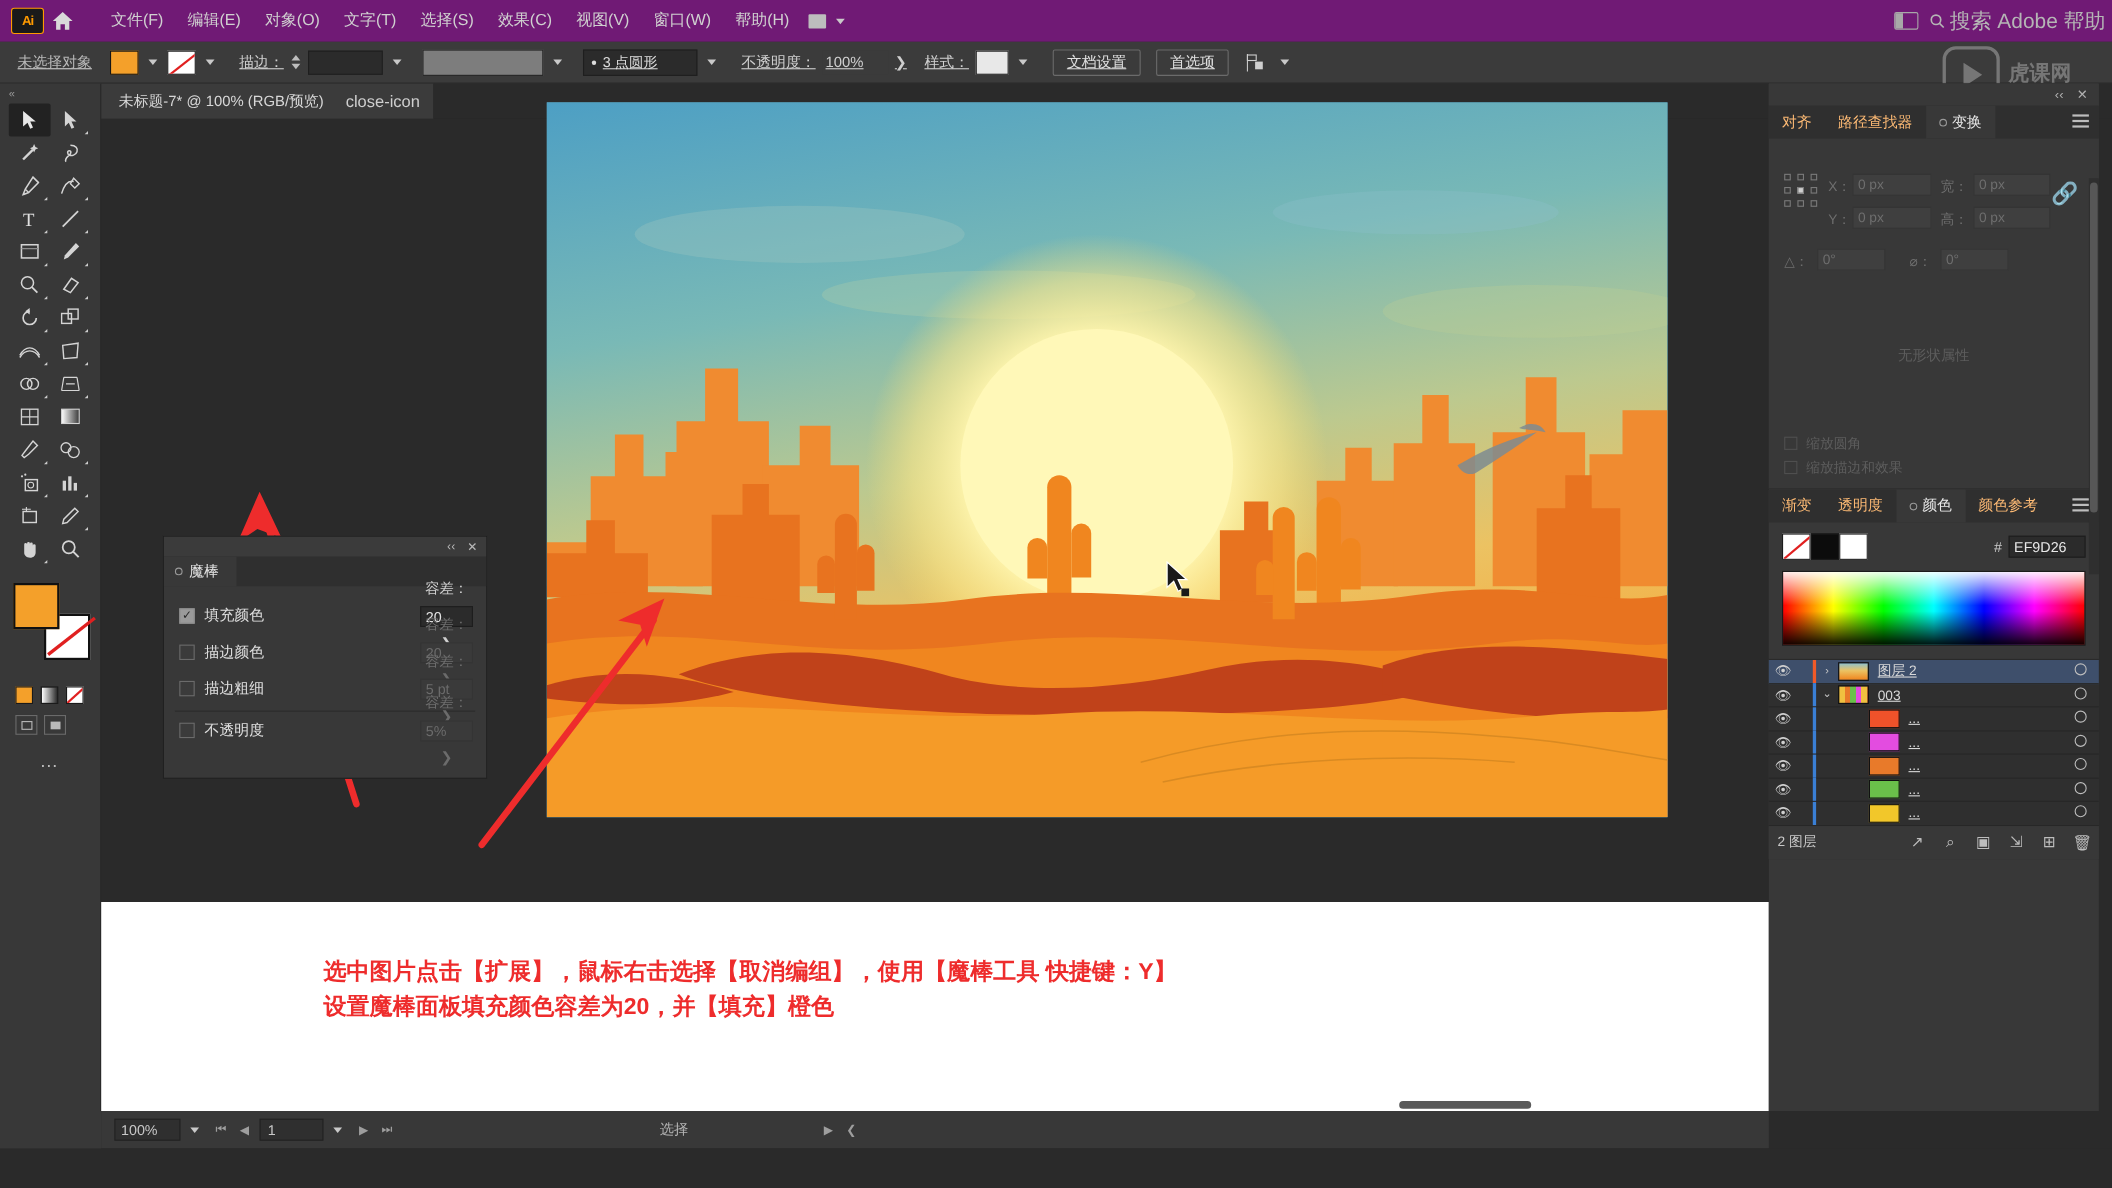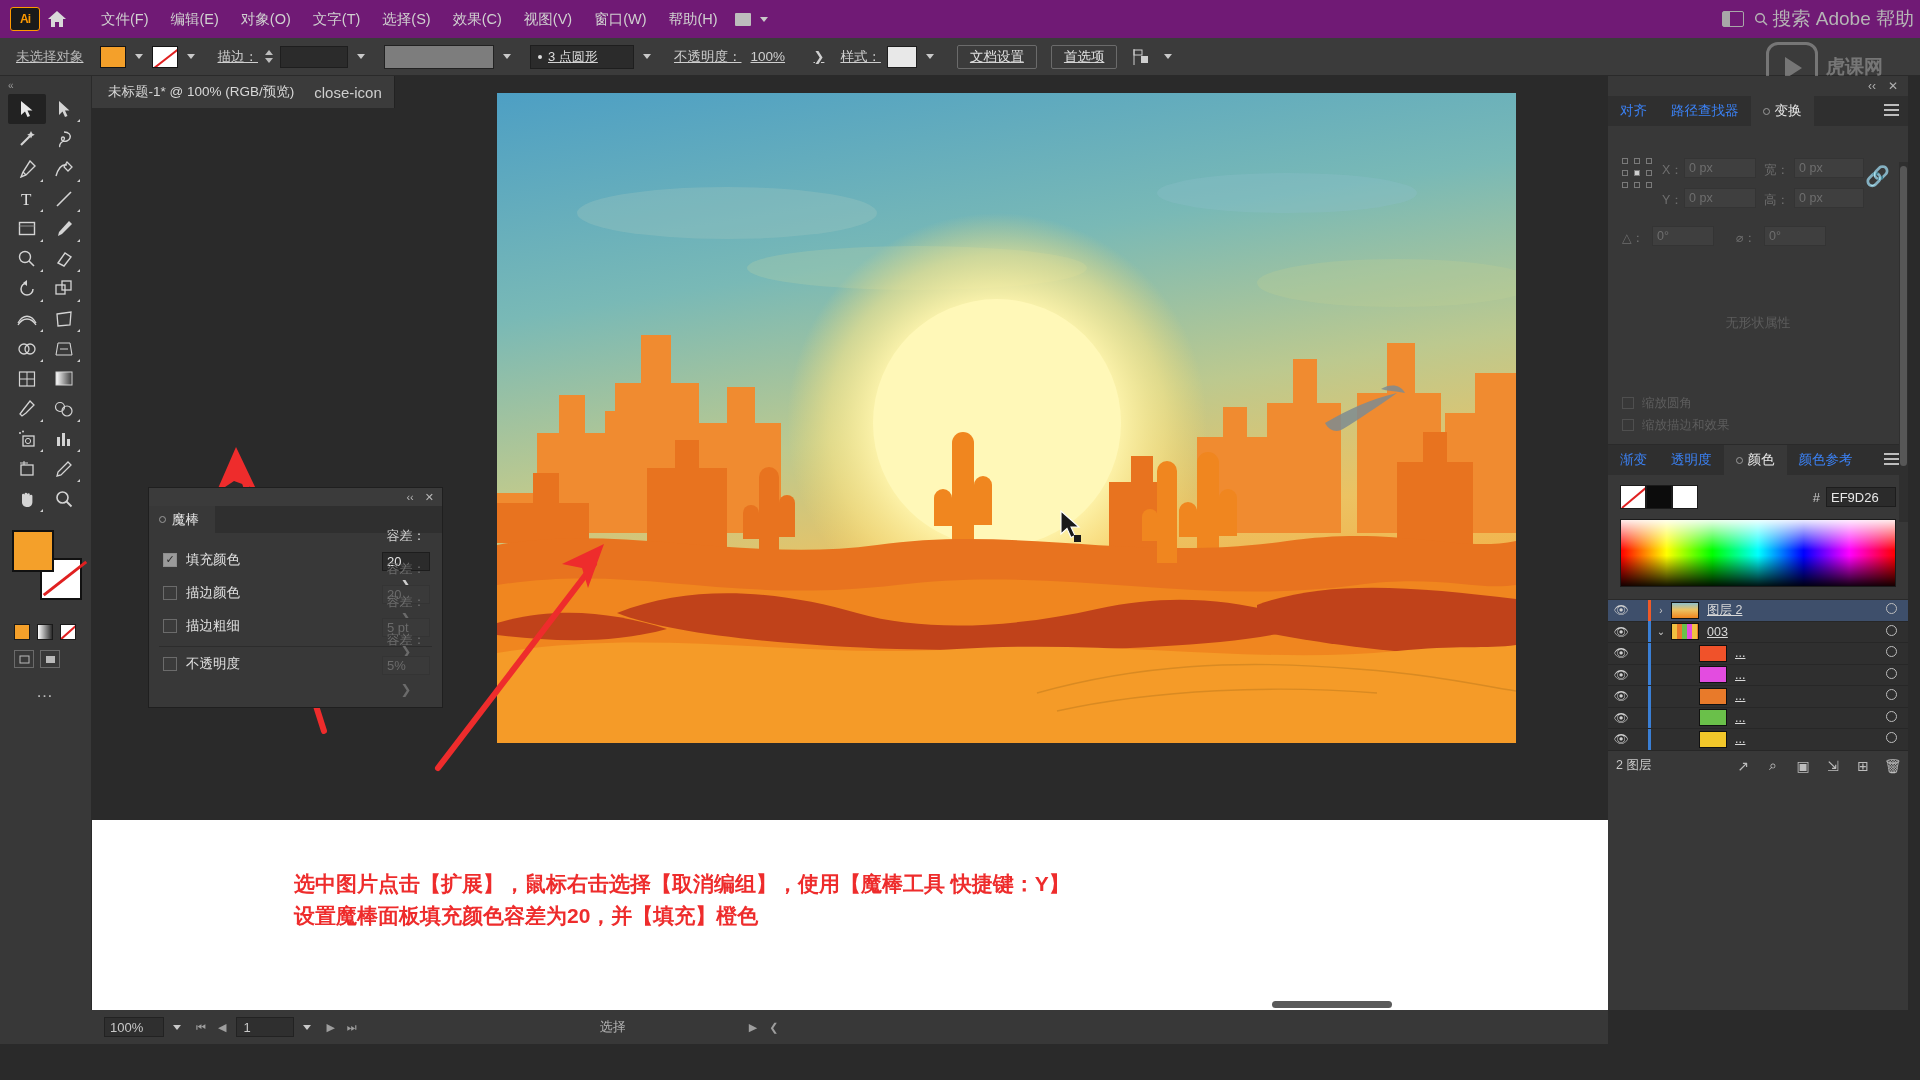--- a/index.html
+++ b/index.html
@@ -135,21 +135,21 @@
   .mw-arr.dis { color:#6b6b6b; }
   .mw-sep { height:1px; background:#2c2c2c; margin:4px 10px 0 10px; }
 
   
   .dock { position:absolute; left:1608px; top:76px; width:300px; height:934px; background:#383838; }
   .pnl { background:#383838; border-bottom:1px solid #2a2a2a; }
   .pnl-head { height:20px; background:#383838; display:flex; align-items:center;
     justify-content:flex-end; gap:12px; padding-right:10px; font-size:12px; color:#b0b0b0; }
   .tabs { height:30px; background:#2f2f2f; display:flex; align-items:center; position:relative; }
   .tab { height:30px; padding:0 12px; display:flex; align-items:center; gap:5px;
-    font-size:13.5px; color:#3b82f6; }
+    font-size:13.5px; color:#fdba74; }
   .tab.active { background:#383838; color:#e8e8e8; }
   .tab .d { width:7px;height:7px;border:1px solid #9a9a9a;border-radius:50%; }
   .ham { position:absolute; right:9px; top:8px; width:15px; }
   .ham i { display:block; height:2px; background:#bdbdbd; margin-bottom:3px; }
 
   
   .xf-body { height:148px; position:relative; padding:14px 0 0 0; }
   .xf-proxy { position:absolute; left:14px; top:32px; width:30px; height:30px; }
   .xf-proxy div { position:absolute; width:6px; height:6px; border:1px solid #7a7a7a; }
   .xf-field { position:absolute; height:20px; background:#3f3f3f; border:1px solid #343434;
@@ -314,21 +314,21 @@
     </div>
   </div>
 
   <div class="wm">
     <div class="wm-box"></div>
     <div class="wm-tx">虎课网</div>
   </div>
 
   <div class="tabbar">
     <div class="doc-tab">
-      <span>未标题-1* @ 100% (RGB/预览)</span>
+      <span>未标题-7* @ 100% (RGB/预览)</span>
       <span class="x">close-icon</span>
     </div>
   </div>
 
   <div class="toolbox">
     <div class="tb-handle">«</div>
     <div class="tb-grid">
       <div class="tool sel">
           <svg width="14" height="18" viewBox="0 0 14 18">
             <path d="M1 1 L1 15 L5 11.5 L7.5 17 L10 16 L7.5 10.5 L12.5 10.5 Z" fill="#e8e8e8"></path>

